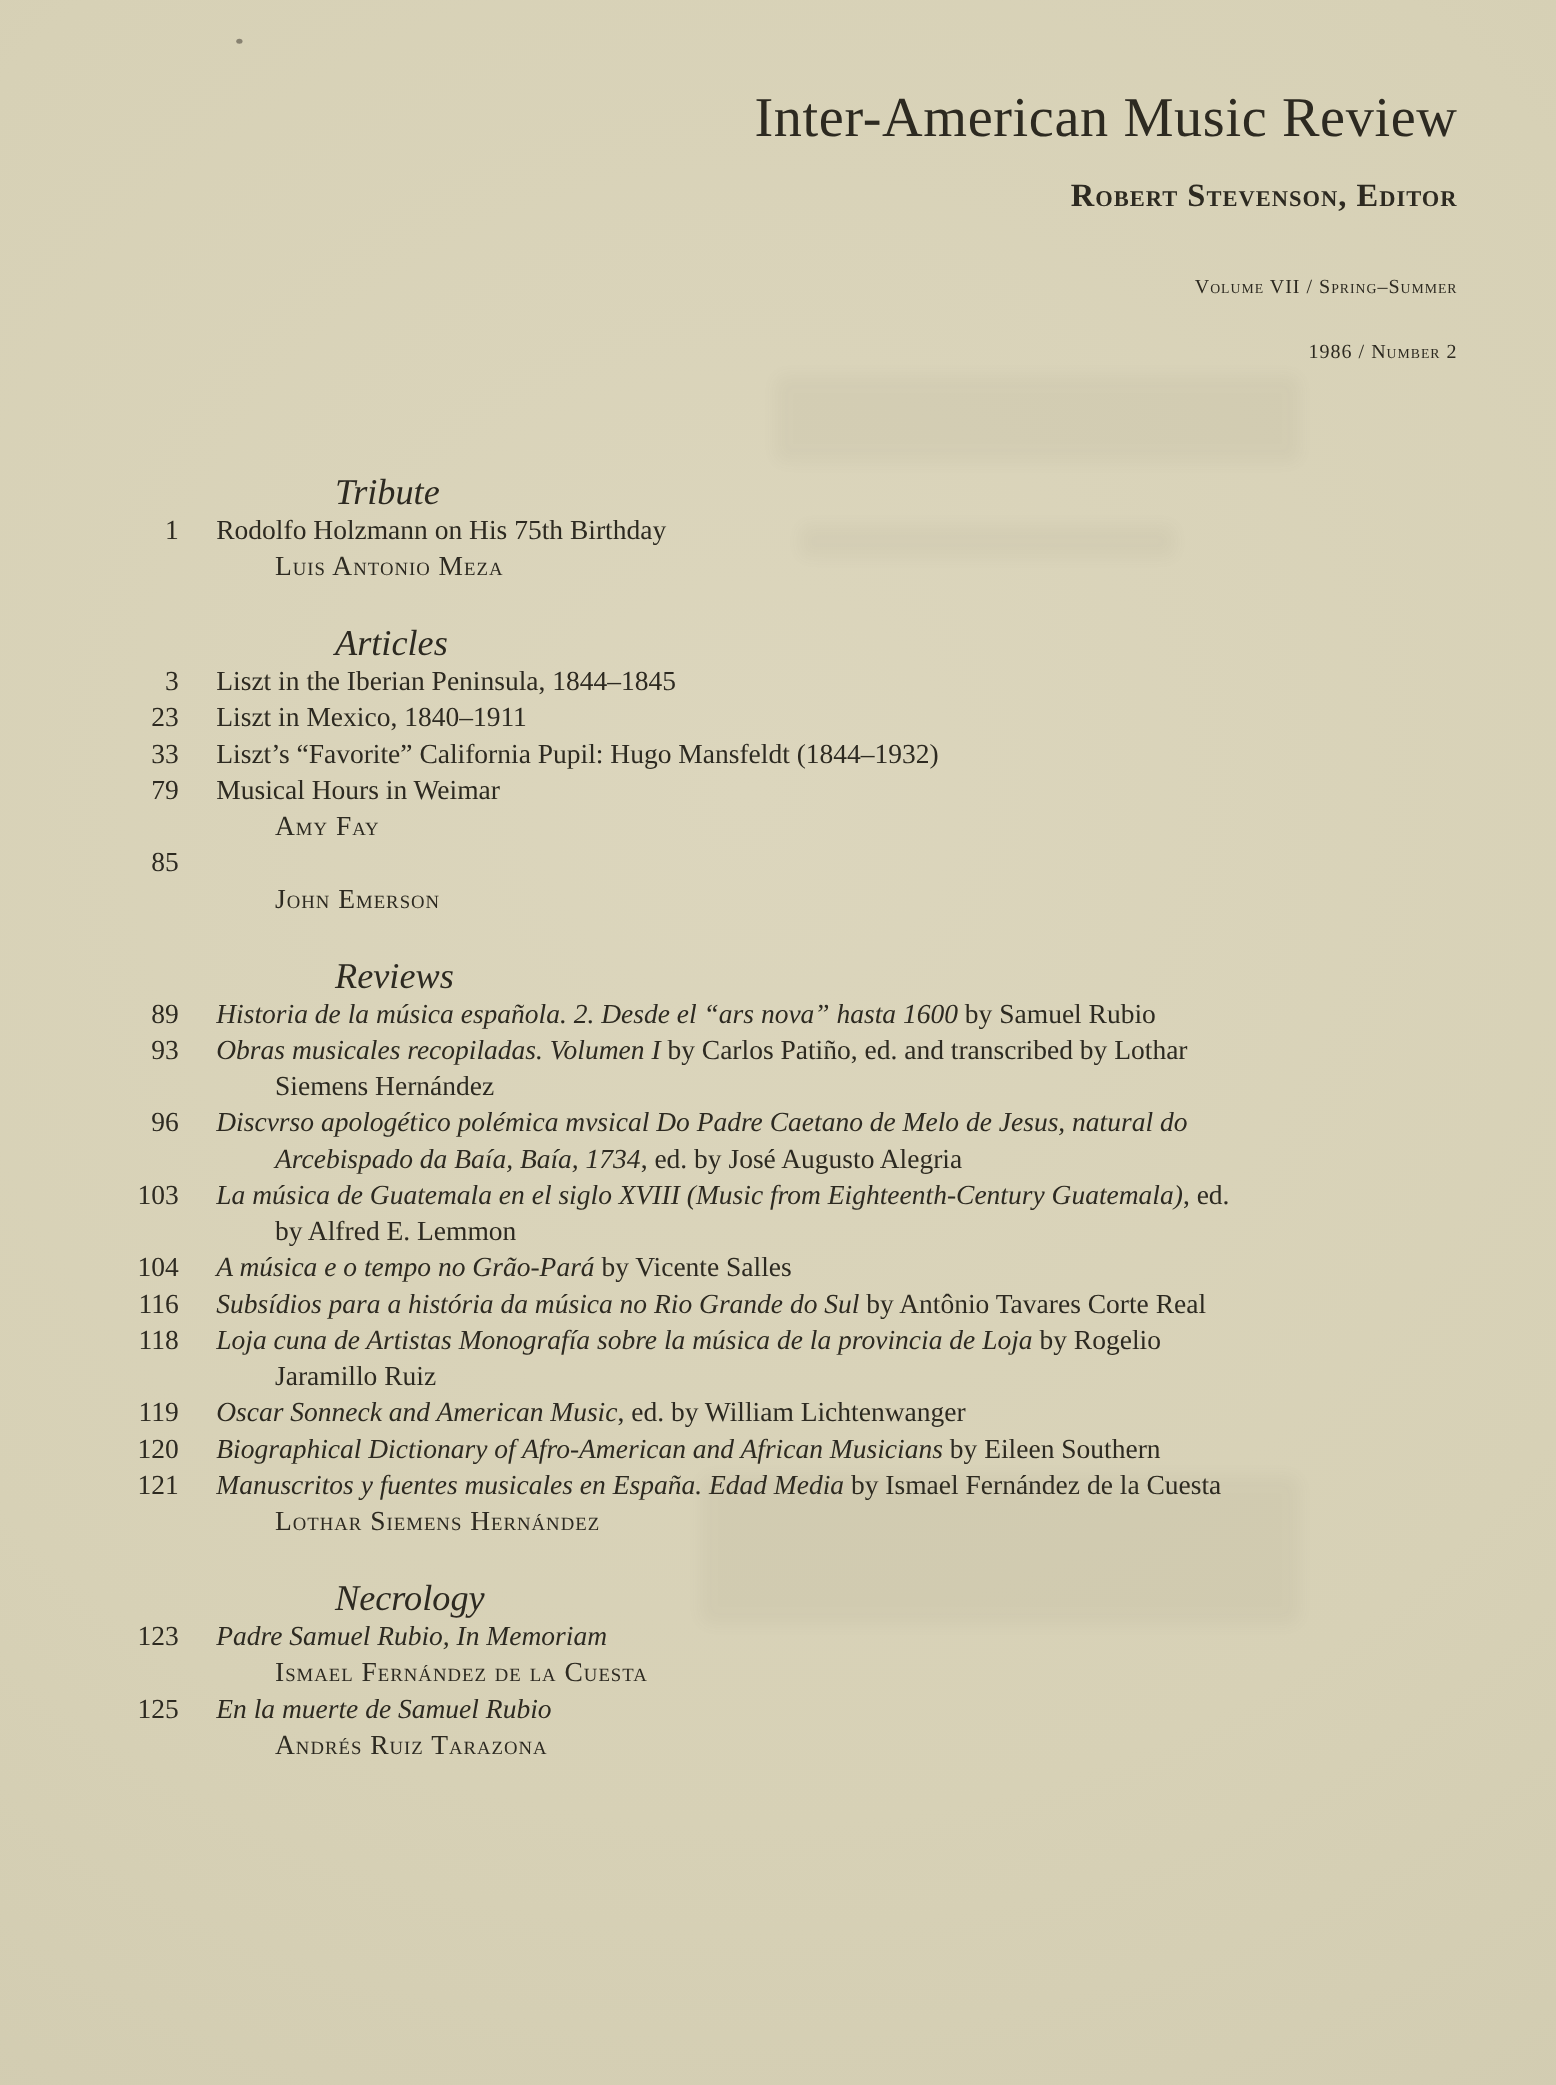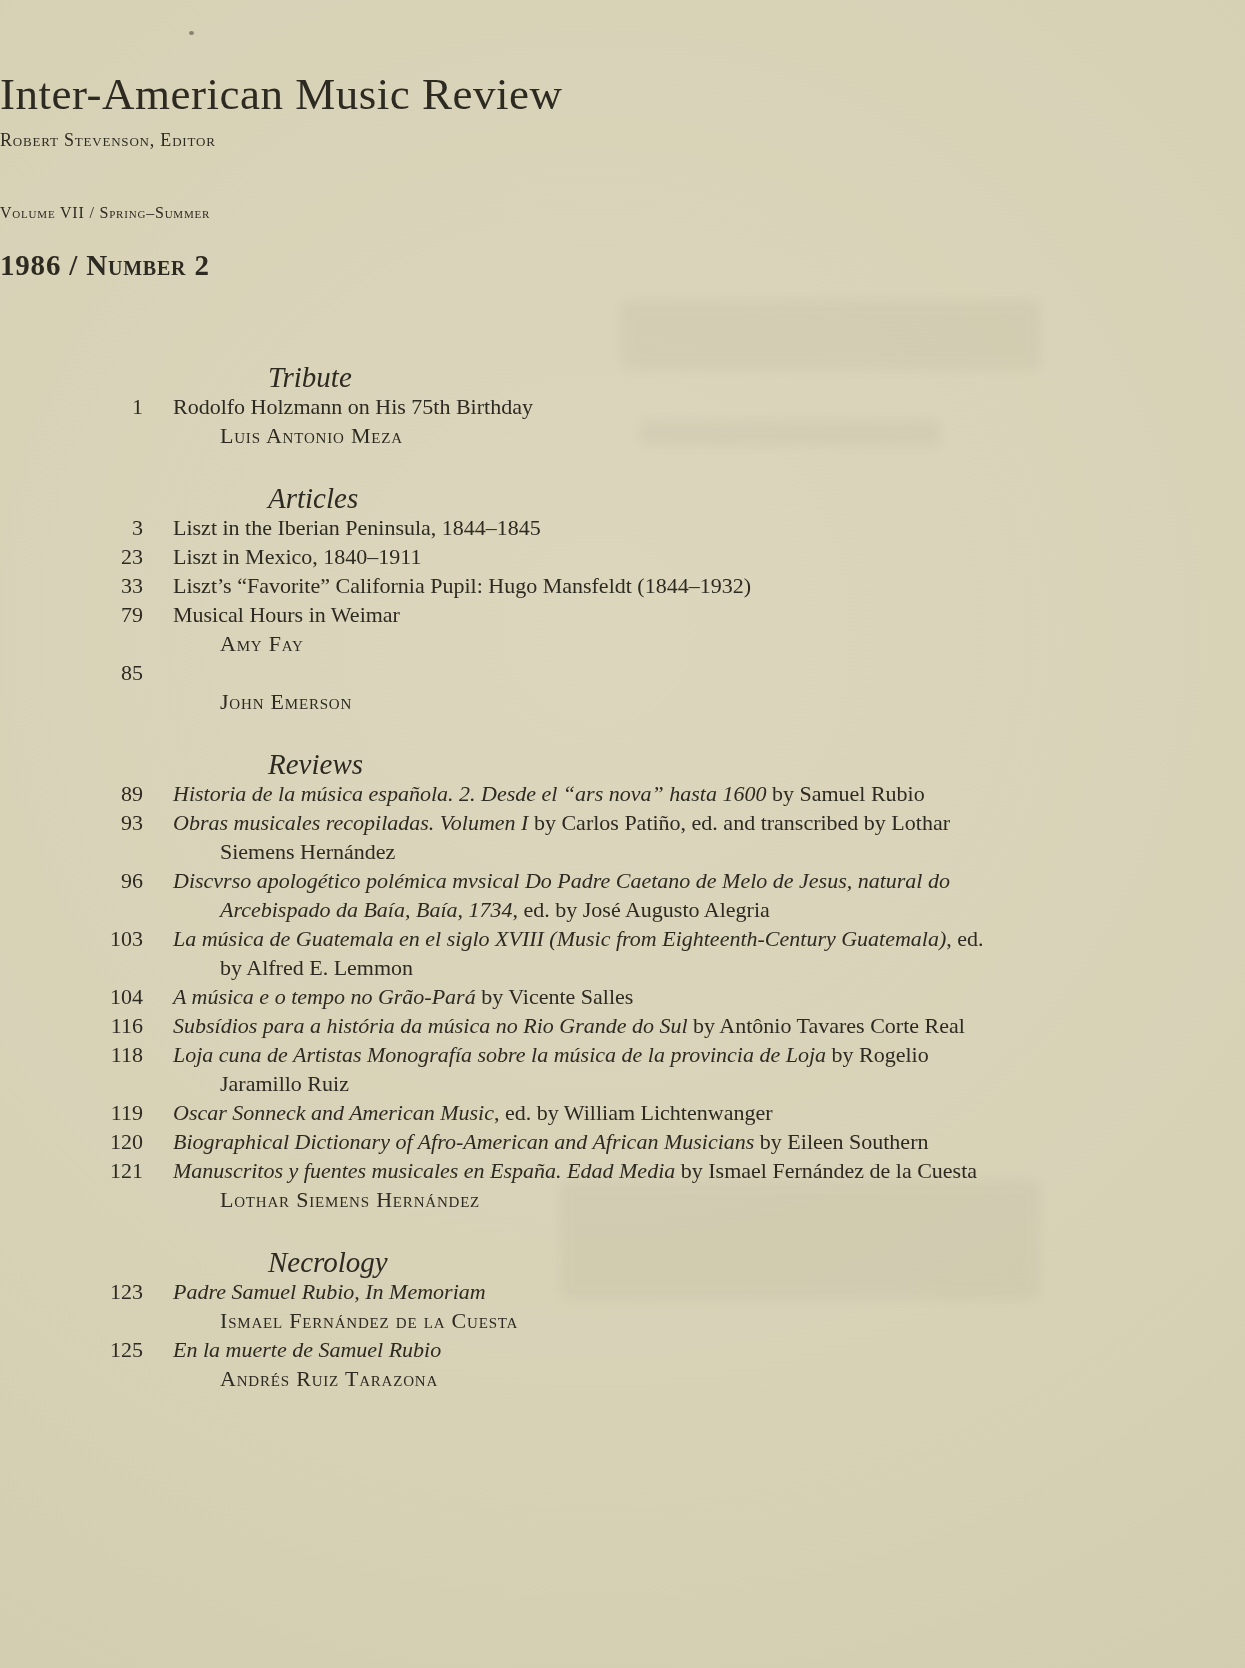--- a/index.html
+++ b/index.html
@@ -20,29 +20,29 @@
     padding-top:70px;
   }
   
   .speck{position:absolute;left:189px;top:31px;width:5px;height:4px;border-radius:50%;
     background:#6e675a;opacity:.75;}
   .ghost{position:absolute;pointer-events:none;filter:blur(6px);opacity:.045;background:#4a4433;}
   .ghost.g1{left:620px;top:300px;width:420px;height:70px;border-radius:8px;}
   .ghost.g2{left:640px;top:420px;width:300px;height:26px;border-radius:6px;}
   .ghost.g3{left:560px;top:1180px;width:480px;height:120px;border-radius:10px;}
 
-  .header{width:1166px;text-align:left;}
+  .header{width:1166px;text-align:right;}
   .journal-title{
     font-size:45px;line-height:48px;margin:0;font-weight:normal;
     letter-spacing:.5px;
   }
   .smallcaps{font-variant:small-caps;letter-spacing:.8px;}
-  .editor-line{font-size:18px;line-height:24px;margin-top:10px;}
+  .editor-line{font-size:26px;line-height:24px;margin-top:27px;font-weight:bold;}
   .volume-line{font-size:16px;line-height:24px;margin-top:49px;}
-  .issue-line{font-size:29px;line-height:24px;margin-top:28px;font-weight:bold;}
+  .issue-line{font-size:16px;line-height:24px;margin-top:28px;}
 
   .toc{margin-top:86px;}
   .toc-section + .toc-section{margin-top:34px;}
   .toc-heading{
     margin-left:268px;font-style:italic;font-size:29px;line-height:29px;
   }
   .row{display:flex;font-size:22px;line-height:29px;}
   .num{flex:0 0 143px;text-align:right;white-space:nowrap;}
   .txt{margin-left:30px;white-space:nowrap;}
   .txt.cont,.txt.author{margin-left:77px;}

